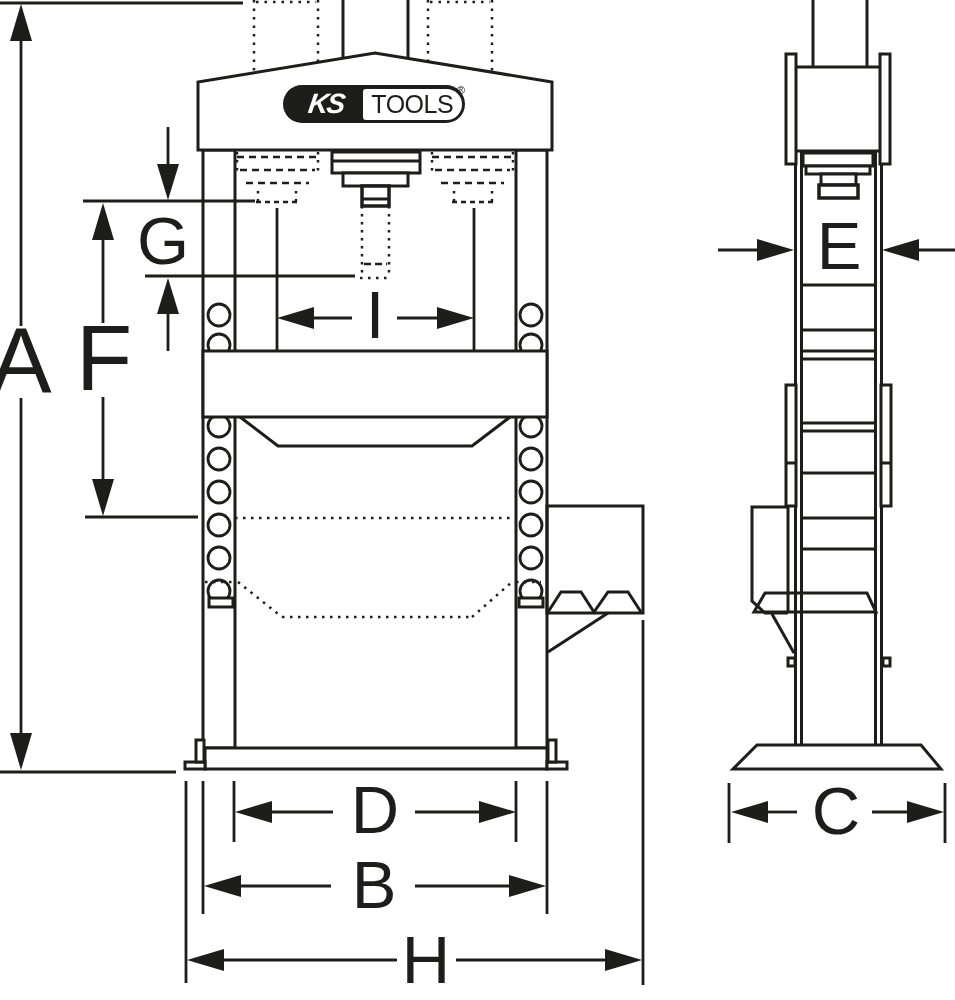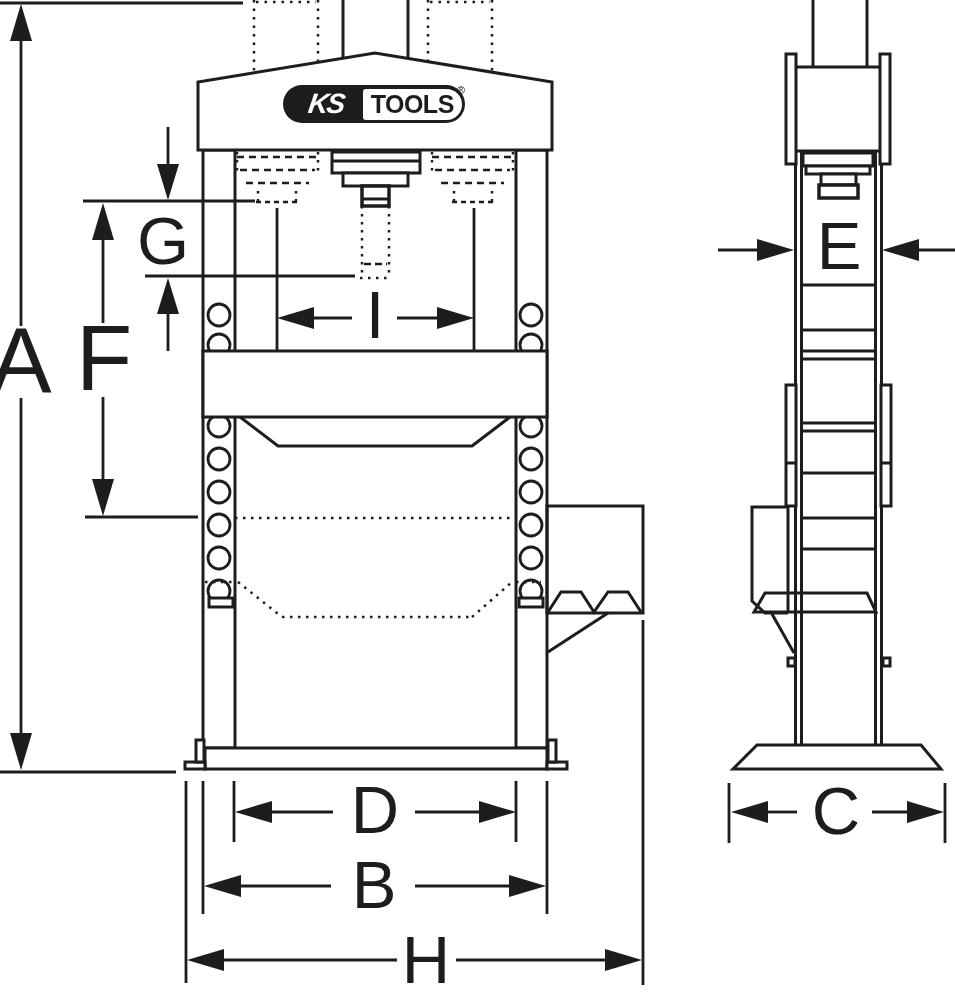--- a/index.html
+++ b/index.html
@@ -20,21 +20,21 @@
     background:#1d1d1b;border-radius:19px;display:flex;align-items:stretch;
   }
   .logo-ks{
     width:74px;display:flex;align-items:center;justify-content:center;
     color:#ffffff;font-weight:700;font-style:italic;font-size:28px;
     transform:skewX(-8deg);letter-spacing:-2px;padding-left:6px;
   }
   .logo-tools{
     flex:1;background:#ffffff;margin:3.5px 3.5px 3.5px 0;
     border-radius:3px 16px 16px 3px;display:flex;align-items:center;justify-content:center;
-    color:#1d1d1b;font-weight:700;font-size:25px;letter-spacing:-0.5px;
+    color:#1d1d1b;font-weight:400;font-size:25px;letter-spacing:-0.5px;
   }
   .logo-reg{
     position:absolute;left:457px;top:84px;font-size:11px;color:#1d1d1b;font-weight:400;
   }
 </style>
 </head>
 <body>
 
 <div class="canvas">
 

